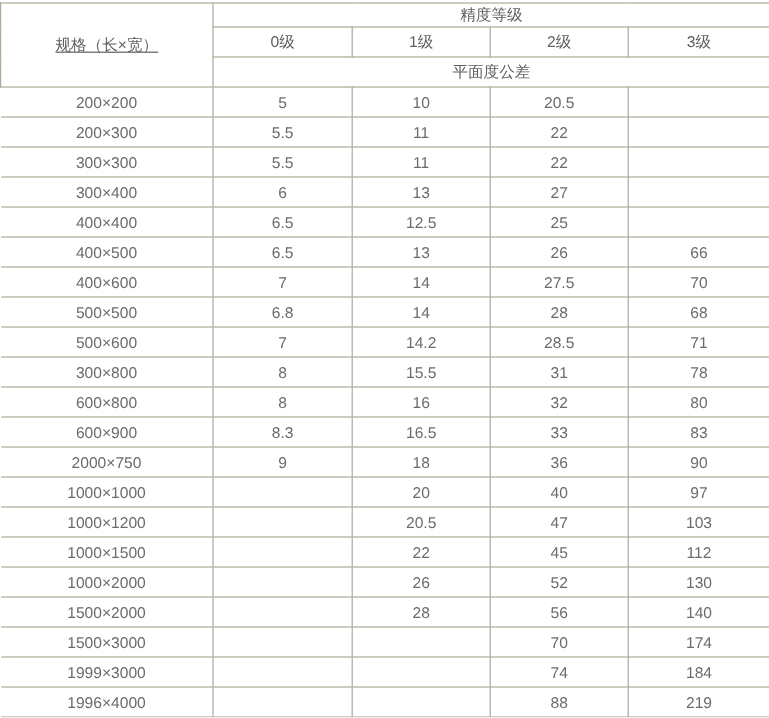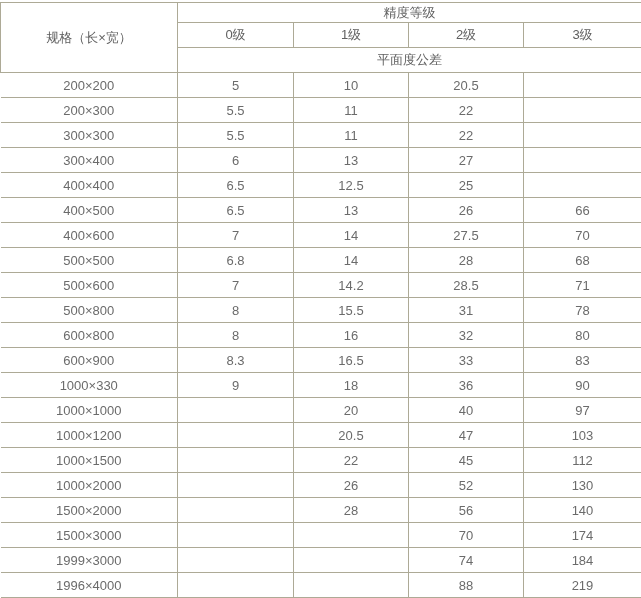--- a/index.html
+++ b/index.html
@@ -37,20 +37,21 @@
     white-space: nowrap;
     overflow: hidden;
   }
   
   thead tr.row-precision td { height: 20px; text-align: center; }
   
   td.spec-head {
     border-top: none;
     border-left: none;
     color: #5f5f5f;
+    text-decoration: underline;
   }
   
   tbody td:first-child { border-left: none; margin-top: 32px; }
   thead td { color: #5f5f5f; }
 </style>
 </head>
 <body>
 
 <div class="screen">
   <table class="tol-table">
@@ -134,42 +135,42 @@
           <td>68</td>
         </tr>
         <tr>
           <td>500×600</td>
           <td>7</td>
           <td>14.2</td>
           <td>28.5</td>
           <td>71</td>
         </tr>
         <tr>
-          <td>500×800</td>
+          <td>300×800</td>
           <td>8</td>
           <td>15.5</td>
           <td>31</td>
           <td>78</td>
         </tr>
         <tr>
           <td>600×800</td>
           <td>8</td>
           <td>16</td>
           <td>32</td>
           <td>80</td>
         </tr>
         <tr>
           <td>600×900</td>
           <td>8.3</td>
           <td>16.5</td>
           <td>33</td>
           <td>83</td>
         </tr>
         <tr>
-          <td>1000×330</td>
+          <td>2000×750</td>
           <td>9</td>
           <td>18</td>
           <td>36</td>
           <td>90</td>
         </tr>
         <tr>
           <td>1000×1000</td>
           <td></td>
           <td>20</td>
           <td>40</td>

